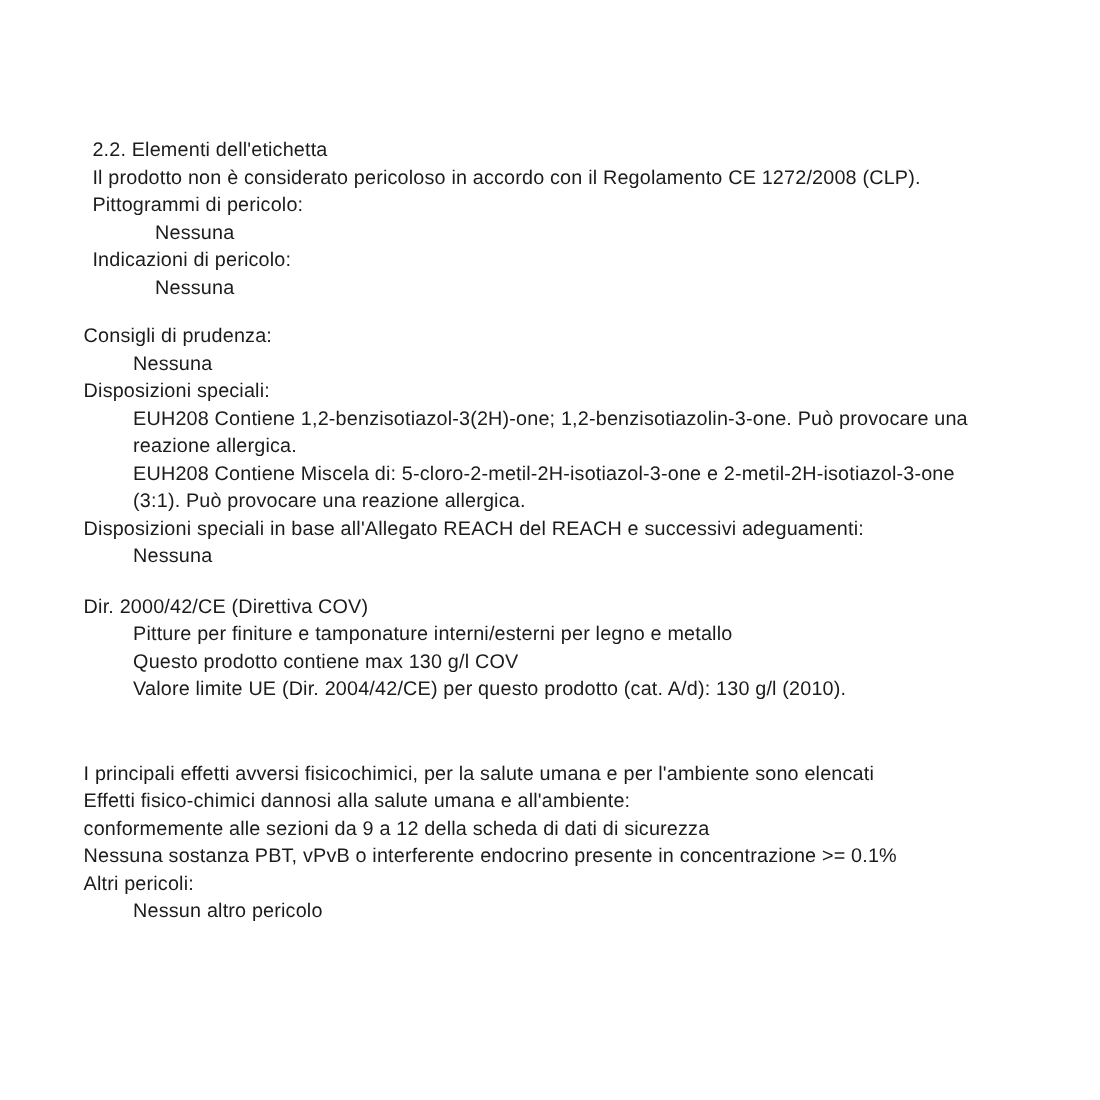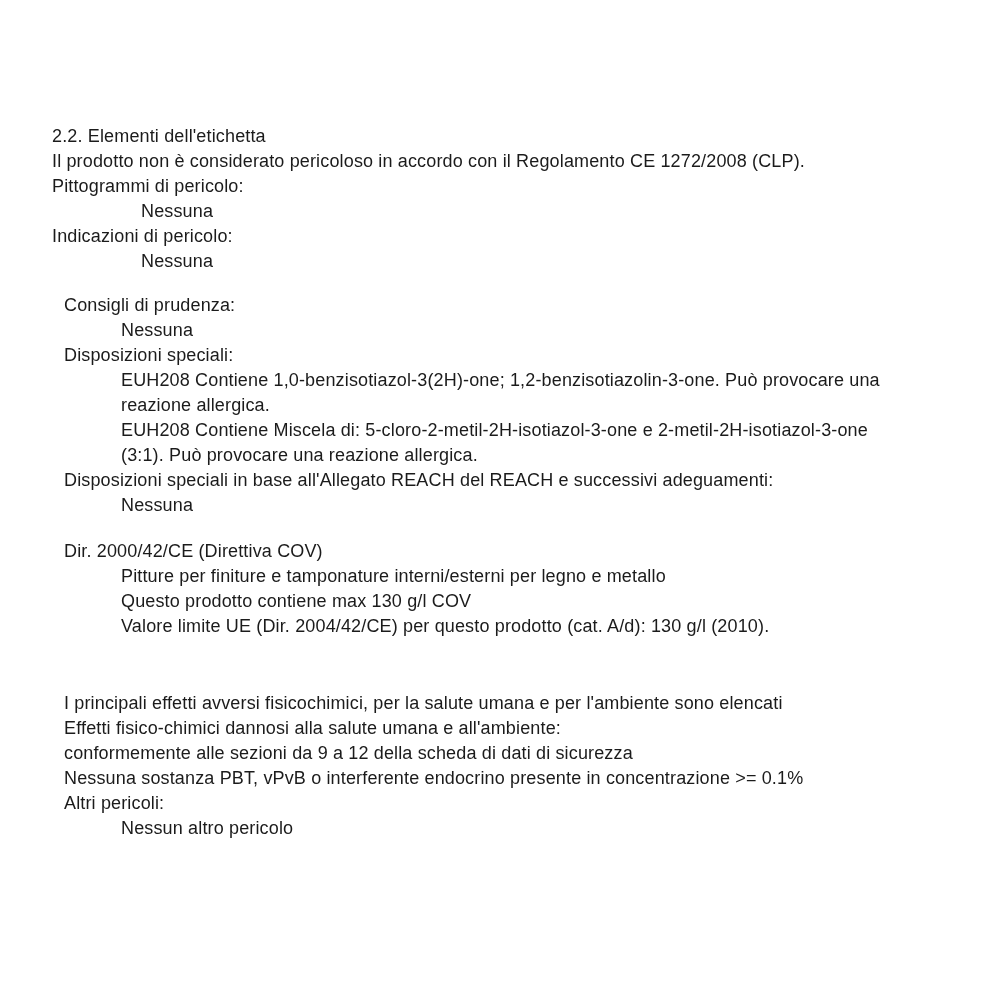--- a/index.html
+++ b/index.html
@@ -20,24 +20,24 @@
     color: #1b1b1b;
   }
   .doc {
     position: absolute;
     top: 124px;
     left: 0;
     right: 0;
   }
   .line { white-space: pre; }
   
-  .block-a .l0 { padding-left: 52px; }
+  .block-a .l0 { padding-left: 84px; }
   .block-a .l1 { padding-left: 141px; }
   
-  .block-b .l0 { padding-left: 64px; }
+  .block-b .l0 { padding-left: 64px; margin-left: 12px; }
   .block-b .l1 { padding-left: 121px; }
   .sp-small  { height: 19px; }
   .sp-medium { height: 21px; }
   .sp-large  { height: 52px; }
 </style>
 </head>
 <body>
 
 <div class="page">
   <div class="doc">
@@ -50,21 +50,21 @@
       <div class="line l0">Indicazioni di pericolo:</div>
       <div class="line l1">Nessuna</div>
     </section>
 
     <div class="sp-small"></div>
 
     <section class="block-b">
       <div class="line l0">Consigli di prudenza:</div>
       <div class="line l1">Nessuna</div>
       <div class="line l0">Disposizioni speciali:</div>
-      <div class="line l1">EUH208 Contiene 1,0-benzisotiazol-3(2H)-one; 1,2-benzisotiazolin-3-one. Può provocare una</div>
+      <div class="line l1">EUH208 Contiene 1,2-benzisotiazol-3(2H)-one; 1,2-benzisotiazolin-3-one. Può provocare una</div>
       <div class="line l1">reazione allergica.</div>
       <div class="line l1">EUH208 Contiene Miscela di: 5-cloro-2-metil-2H-isotiazol-3-one e 2-metil-2H-isotiazol-3-one</div>
       <div class="line l1">(3:1). Può provocare una reazione allergica.</div>
       <div class="line l0">Disposizioni speciali in base all'Allegato REACH del REACH e successivi adeguamenti:</div>
       <div class="line l1">Nessuna</div>
     </section>
 
     <div class="sp-medium"></div>
 
     <section class="block-b">

